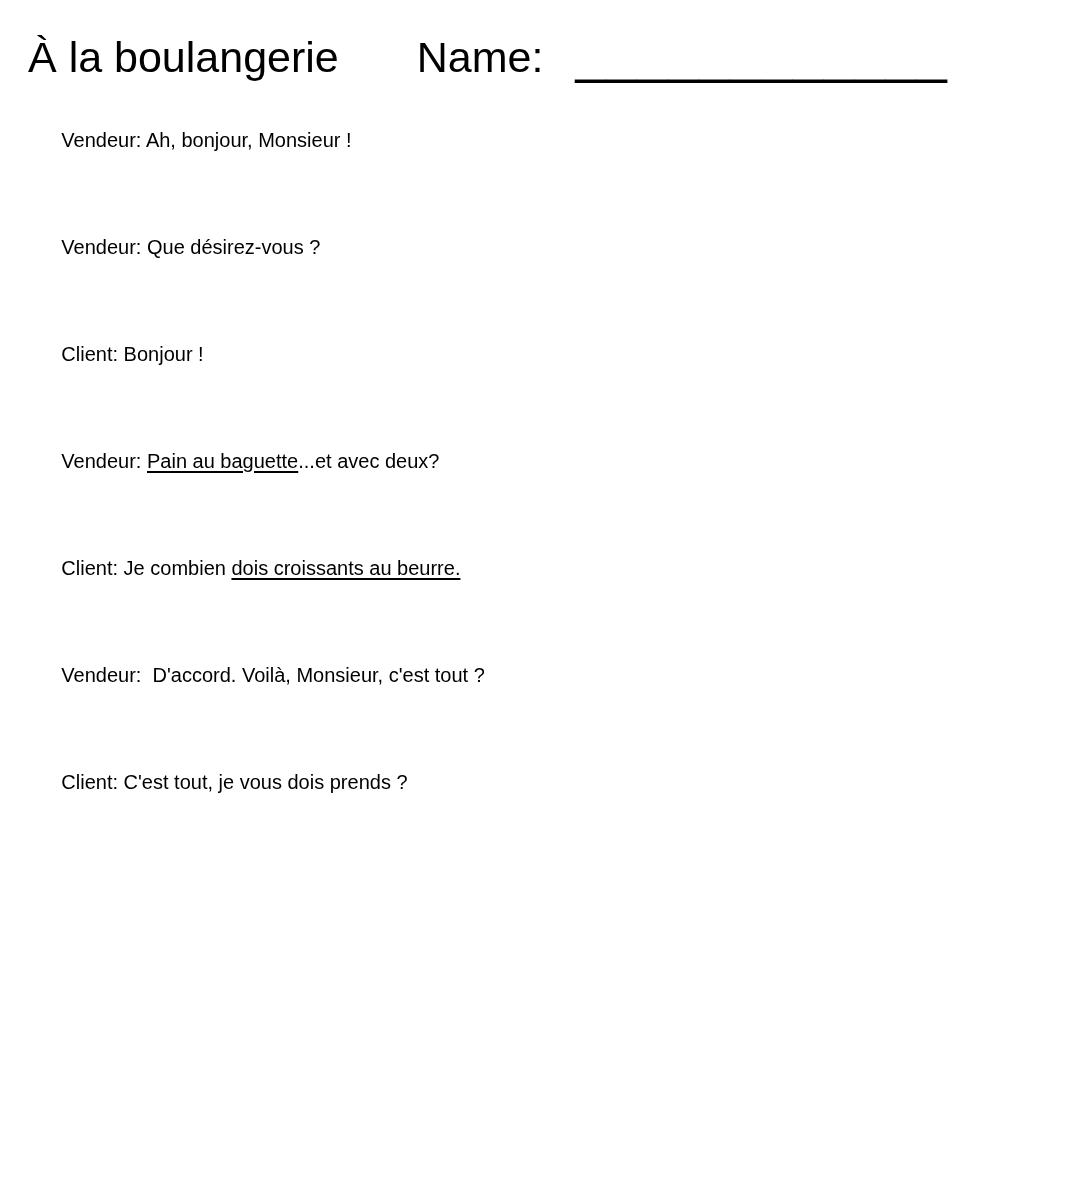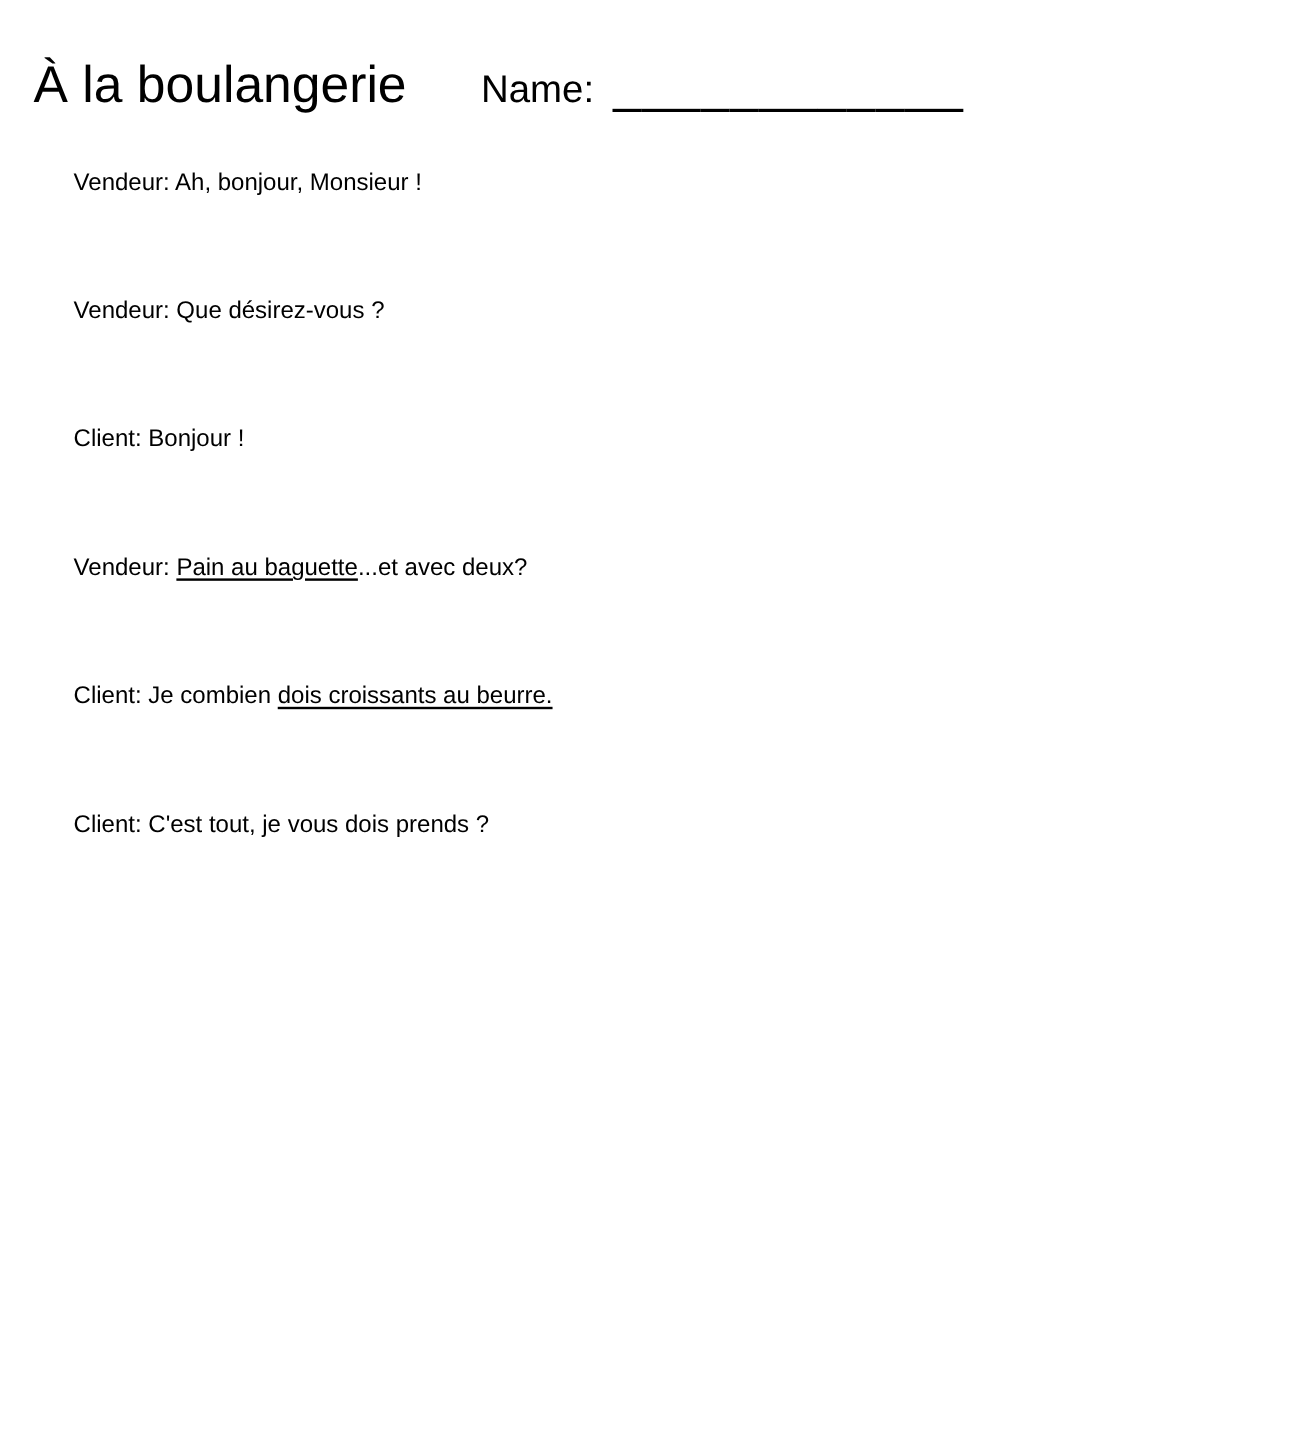--- a/index.html
+++ b/index.html
@@ -18,39 +18,39 @@
     position: relative;
     width: 1087px;
     height: 1200px;
     padding: 0;
     box-sizing: border-box;
   }
   .header-row {
     display: flex;
     align-items: baseline;
     padding: 22px 0 0 28px;
+    gap: 16px;
   }
   .doc-title {
     font-size: 43px;
     line-height: 1.15;
     white-space: pre;
   }
   .name-label {
-    font-size: 32px;
+    font-size: 43px;
     line-height: 1.15;
     margin-left: 62px;
     white-space: pre;
   }
   .name-blank {
-    font-size: 42px;
+    font-size: 54px;
     line-height: 1.15;
     margin-left: 16px;
     letter-spacing: 1px;
     white-space: pre;
-    margin-top: 25px;
   }
   .dialogue {
     padding: 26px 0 0 28px;
   }
   .line {
     font-size: 20px;
     line-height: 1.0;
     margin-bottom: 47px;
     white-space: pre-wrap;
   }
@@ -89,20 +89,23 @@
 
 
     <div class="line">
       <span>Vendeur:</span><span> </span><span class="u">Pain au baguette</span><span>...et avec deux?</span>
     </div>
 
     <div class="line">
       <span>Client:</span><span> Je combien </span><span class="u">dois croissants au beurre.</span><span></span>
     </div>
 
+    <div class="line">
+      <span>Vendeur:</span><span>  D'accord. Voilà, Monsieur, c'est tout ?</span>
+    </div>
 
     <div class="line">
       <span>Client:</span><span> C'est tout, je vous dois prends ?</span>
     </div>
 
     <div class="line">
       
     </div>
 
   </div>

